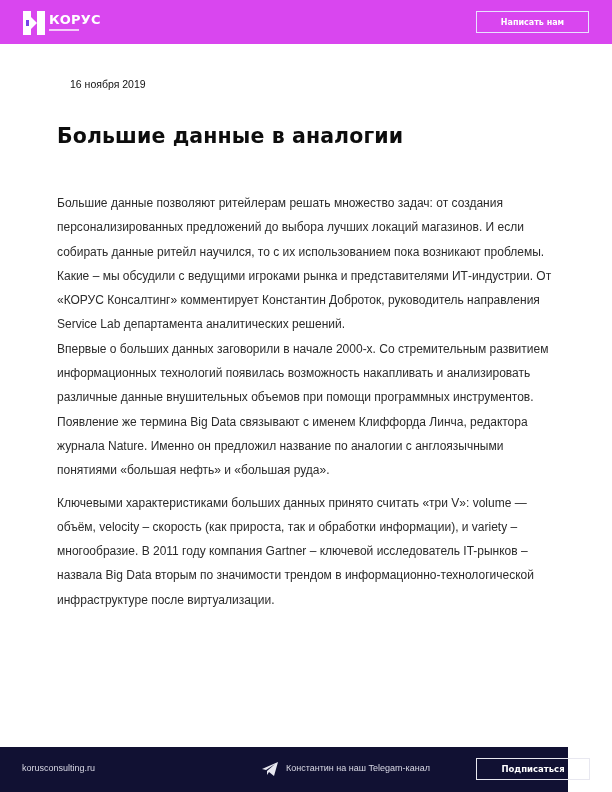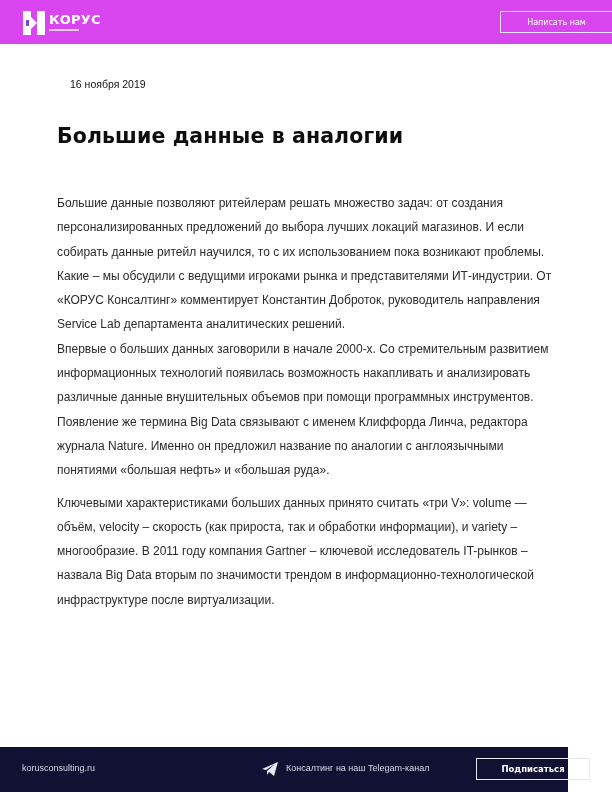--- a/index.html
+++ b/index.html
@@ -14,23 +14,22 @@
     .logo { position: absolute; left: 23px; top: 11px; width: 120px; height: 24px; }
     .logo-mark { position: absolute; left: 0; top: 0; width: 22px; height: 24px; }
     .logo-text {
       position: absolute; left: 26px; top: 1px; color: #fff;
       font-family: "DejaVu Sans", sans-serif; font-weight: bold; font-size: 13px; letter-spacing: 0.2px;
     }
     .logo-sub { position: absolute; left: 26px; top: 18px; width: 30px; height: 2px; background: rgba(255,255,255,0.7); }
     .write-btn {
       position: absolute; left: 476px; top: 11px; width: 113px; height: 22px;
       border: 1px solid #e8e1ff; box-sizing: border-box; color: #fff;
-      font-size: 8px; font-weight: normal; display: flex; align-items: center; justify-content: center;
+      font-size: 8px; font-weight: bold; display: flex; align-items: center; justify-content: center;
       cursor: pointer;
-      margin-left: 24px;
     }
     .date {
       position: absolute; left: 70px; top: 78px; font-size: 10.5px; color: #111;
       font-family: "Liberation Sans", sans-serif;
     }
     .title {
       position: absolute; left: 57px; top: 124px; font-size: 20.5px; font-weight: bold; color: #0d0d0d;
       font-family: "DejaVu Sans", sans-serif; margin: 0; letter-spacing: 0.1px;
     }
     .article {
@@ -82,15 +81,15 @@
   <p>Большие данные позволяют ритейлерам решать множество задач: от создания персонализированных предложений до выбора лучших локаций магазинов. И если собирать данные ритейл научился, то с их использованием пока возникают проблемы. Какие – мы обсудили с ведущими игроками рынка и представителями ИТ-индустрии. От «КОРУС Консалтинг» комментирует Константин Доброток, руководитель направления Service Lab департамента аналитических решений.</p>
   <p>Впервые о больших данных заговорили в начале 2000-х. Со стремительным развитием информационных технологий появилась возможность накапливать и анализировать различные данные внушительных объемов при помощи программных инструментов. Появление же термина Big Data связывают с именем Клиффорда Линча, редактора журнала Nature. Именно он предложил название по аналогии с англоязычными понятиями «большая нефть» и «большая руда».</p>
   <p class="gap">Ключевыми характеристиками больших данных принято считать «три V»: volume — объём, velocity  – скорость (как прироста, так и обработки информации), и variety – многообразие. В 2011 году компания Gartner – ключевой исследователь IT-рынков – назвала Big Data вторым по значимости трендом в информационно-технологической инфраструктуре после виртуализации.</p>
 </div>
 
 <div class="footer">
   <span class="site-link">korusconsulting.ru</span>
   <svg class="tg-icon" viewBox="0 0 16 14">
     <polygon points="0,7 16,0 12,14 7,10 5,13 5,9 13,2 4,8" fill="#e8e8f0"></polygon>
   </svg>
-  <span class="tg-text">Консалтинг на наш Telegam-канал</span>
+  <span class="tg-text">Константин на наш Telegam-канал</span>
   <div class="sub-btn">Подписаться</div>
 </div>
 
 </body></html>

